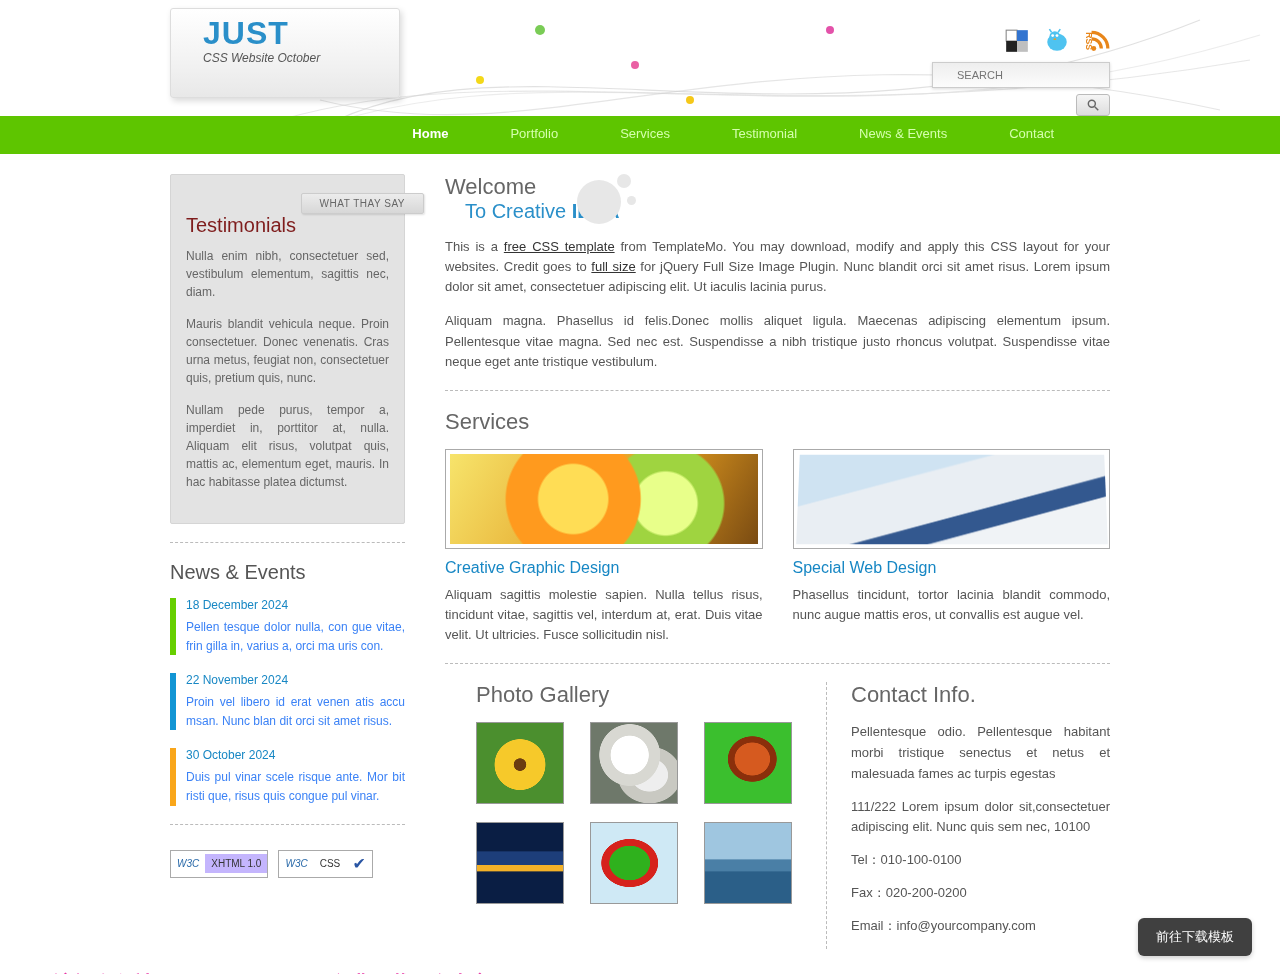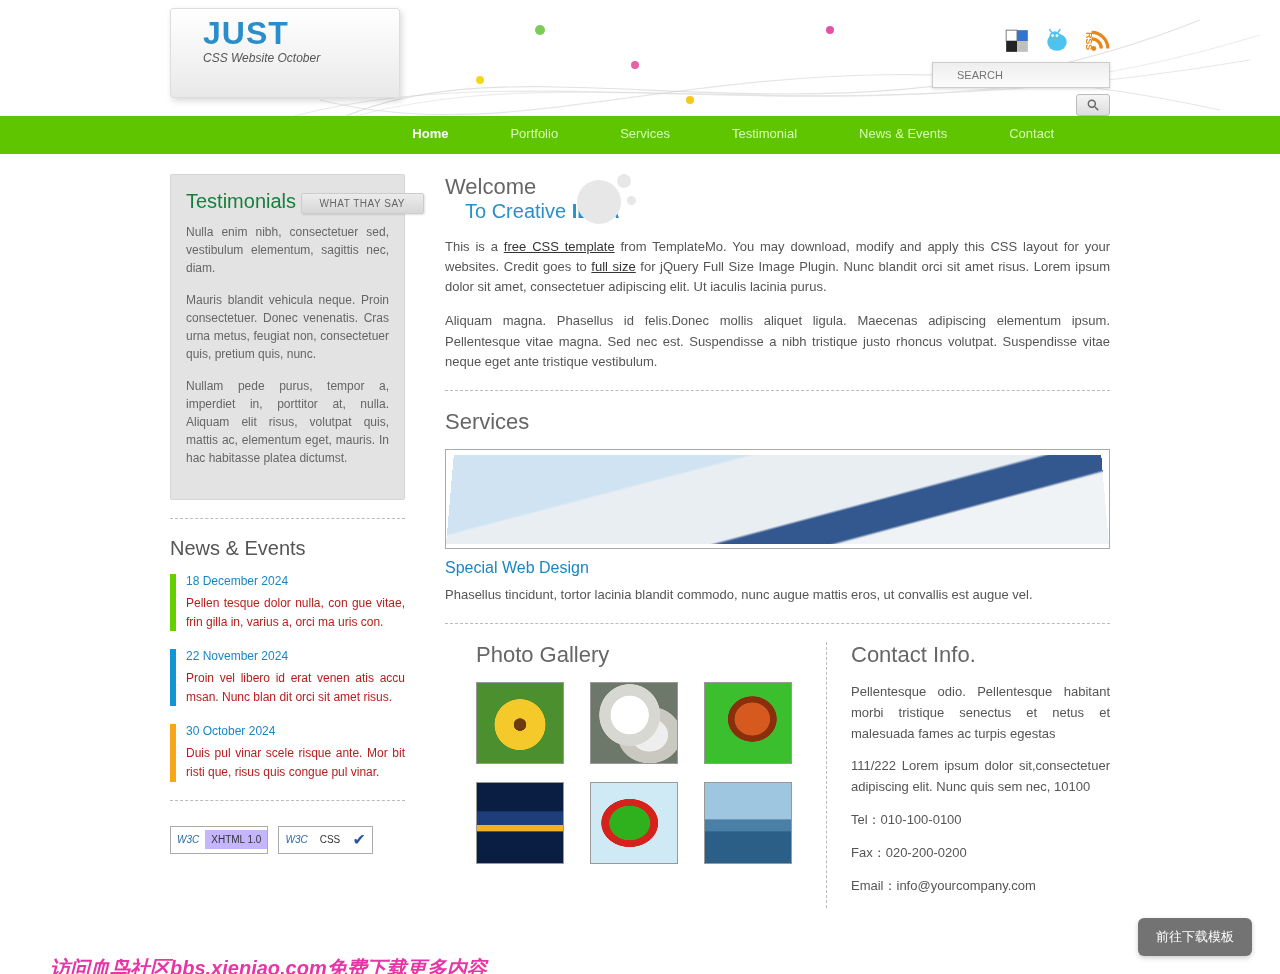--- a/index.html
+++ b/index.html
@@ -20,31 +20,31 @@
 
 .nav-bar{background:#5ec500;height:38px;position:relative;z-index:2;}
 .nav-bar::before,.nav-bar::after{content:"";position:absolute;left:0;right:0;height:6px;background-repeat:repeat-x;}
 .nav-bar ul{list-style:none;display:flex;justify-content:flex-end;align-items:flex-end;height:100%;gap:50px;padding-right:50px;}
 .nav-bar a{color:#d5ffad;font-size:13px;text-decoration:none;display:block;padding:10px 6px;}
 .nav-bar a.active{color:#fff;font-weight:bold;}
 
 .main{display:flex;gap:40px;padding-top:20px;z-index:2;position:relative;}
 .sidebar{width:235px;flex-shrink:0;}
 .testi-box{background:#e3e3e3;border:1px solid #d5d5d5;border-radius:2px;padding:15px 15px 18px;position:relative;}
-.testi-box h3{font-size:20px;font-weight:normal;color:#15803d;margin-bottom:10px;}
+.testi-box h3{font-size:20px;font-weight:normal;color:#7f1d1d;margin-bottom:10px;margin-top:24px;}
 .testi-badge{position:absolute;top:18px;right:-20px;background:linear-gradient(#ececec,#d7d7d7);border:1px solid #ccc;border-radius:2px;font-size:10px;letter-spacing:.5px;color:#666;padding:4px 18px;box-shadow:1px 1px 2px rgba(0,0,0,.12);}
 .testi-box p{font-size:12px;line-height:1.5;text-align:justify;margin-bottom:14px;color:#666;}
 .sep{border:0;border-top:1px dashed #bbb;margin:18px 0;}
 .news h3{font-size:20px;color:#555;font-weight:normal;margin-bottom:14px;}
 .news-item{border-left:6px solid;padding:0 0 0 10px;margin-bottom:18px;}
 .news-item.c0{border-color:#67cf00;}
 .news-item.c1{border-color:#1295d4;}
 .news-item.c2{border-color:#f9a61a;}
 .news-item .date{color:#1787c4;font-size:12px;display:block;margin-bottom:6px;}
-.news-item p{font-size:12px;line-height:1.55;text-align:justify;color:#b91c1c;}
+.news-item p{font-size:12px;line-height:1.55;text-align:justify;color:#3b82f6;}
 .validators{display:flex;gap:10px;margin-top:25px;}
 .valid-badge{display:inline-flex;align-items:center;height:28px;border:1px solid #aaa;background:#fff;font-size:10px;font-weight:normal;}
 .valid-badge .w3c{background:#fff;color:#2a6aa9;padding:4px 6px;font-style:italic;}
 .valid-badge .tag1{background:#c4b5fd;color:#333;padding:4px 6px;}
 .valid-badge .chk{width:26px;display:inline-flex;align-items:center;justify-content:center;color:#2955a3;font-size:16px;}
 
 .content{flex:1;}
 .welcome{position:relative;margin-bottom:14px;}
 .welcome h2{font-size:22px;color:#666;font-weight:normal;}
 .welcome .sub{font-size:20px;color:#2a8fc9;margin-left:20px;}
@@ -64,21 +64,21 @@
 .svc-col p{font-size:13px;line-height:1.55;text-align:justify;}
 
 .two-col{display:flex;gap:30px;padding-left:31px;}
 .gallery{flex:0 0 320px;}
 .grid{display:grid;grid-template-columns:repeat(3,1fr);gap:18px 22px;}
 .thumb{width:88px;height:82px;border:1px solid #999;overflow:hidden;}
 .thumb>div{width:100%;height:100%;}
 .contact{flex:1;border-left:1px dashed #bbb;padding-left:24px;}
 .contact p{font-size:13px;line-height:1.6;text-align:justify;margin-bottom:12px;}
 
-.dl-btn{position:fixed;bottom:18px;right:28px;background:#737373;color:#fff;padding:10px 18px;border-radius:6px;font-size:13px;cursor:pointer;box-shadow:0 2px 5px rgba(0,0,0,.2);}
+.dl-btn{position:fixed;bottom:18px;right:28px;background:#404040;color:#fff;padding:10px 18px;border-radius:6px;font-size:13px;cursor:pointer;box-shadow:0 2px 5px rgba(0,0,0,.2);}
 .footer-ad{position:absolute;left:50px;bottom:-8px;font-size:20px;font-weight:bold;font-style:italic;color:#e835a5;text-shadow:0 0 2px #fff;}
 .page-wrap{position:relative;padding-bottom:40px;min-height:974px;}
 
 
 .swirl-path{stroke-width:1.2;fill:none;opacity:.55;}
 .dot{fill-opacity:.9;}
 </style>
 </head>
 <body>
 
@@ -221,20 +221,27 @@
       <p>Aliquam magna. Phasellus id felis.Donec mollis aliquet ligula. Maecenas adipiscing elementum ipsum. Pellentesque vitae magna. Sed nec est. Suspendisse a nibh tristique justo rhoncus volutpat. Suspendisse vitae neque eget ante tristique vestibulum.</p>
     </div>
 
     <hr class="sep">
 
     <div class="services">
       <h2>Services</h2>
       <div class="svc-row">
         <div class="svc-col">
           <div class="svc-img">
+                <div style="background:radial-gradient(circle at 40% 50%,#ffdd55 0 18%,#ff9a1e 19% 35%,transparent 36%),radial-gradient(circle at 70% 55%,#e8ff8a 0 14%,#9fd440 15% 26%,transparent 27%),linear-gradient(120deg,#f7e46b,#e09a1f 60%,#7a4b12);"></div>
+              </div>
+          <h3>Creative Graphic Design</h3>
+          <p>Aliquam sagittis molestie sapien. Nulla tellus risus, tincidunt vitae, sagittis vel, interdum at, erat. Duis vitae velit. Ut ultricies. Fusce sollicitudin nisl.</p>
+        </div>
+        <div class="svc-col">
+          <div class="svc-img">
                 <div style="background:linear-gradient(165deg,#cfe3f2 0 30%,#e9eef3 31% 60%,#33588f 61% 72%,#f0f3f6 73%);transform:perspective(400px) rotateX(6deg);"></div>
               </div>
           <h3>Special Web Design</h3>
           <p>Phasellus tincidunt, tortor lacinia blandit commodo, nunc augue mattis eros, ut convallis est augue vel.</p>
         </div>
       </div>
     </div>
 
     <hr class="sep">
 

